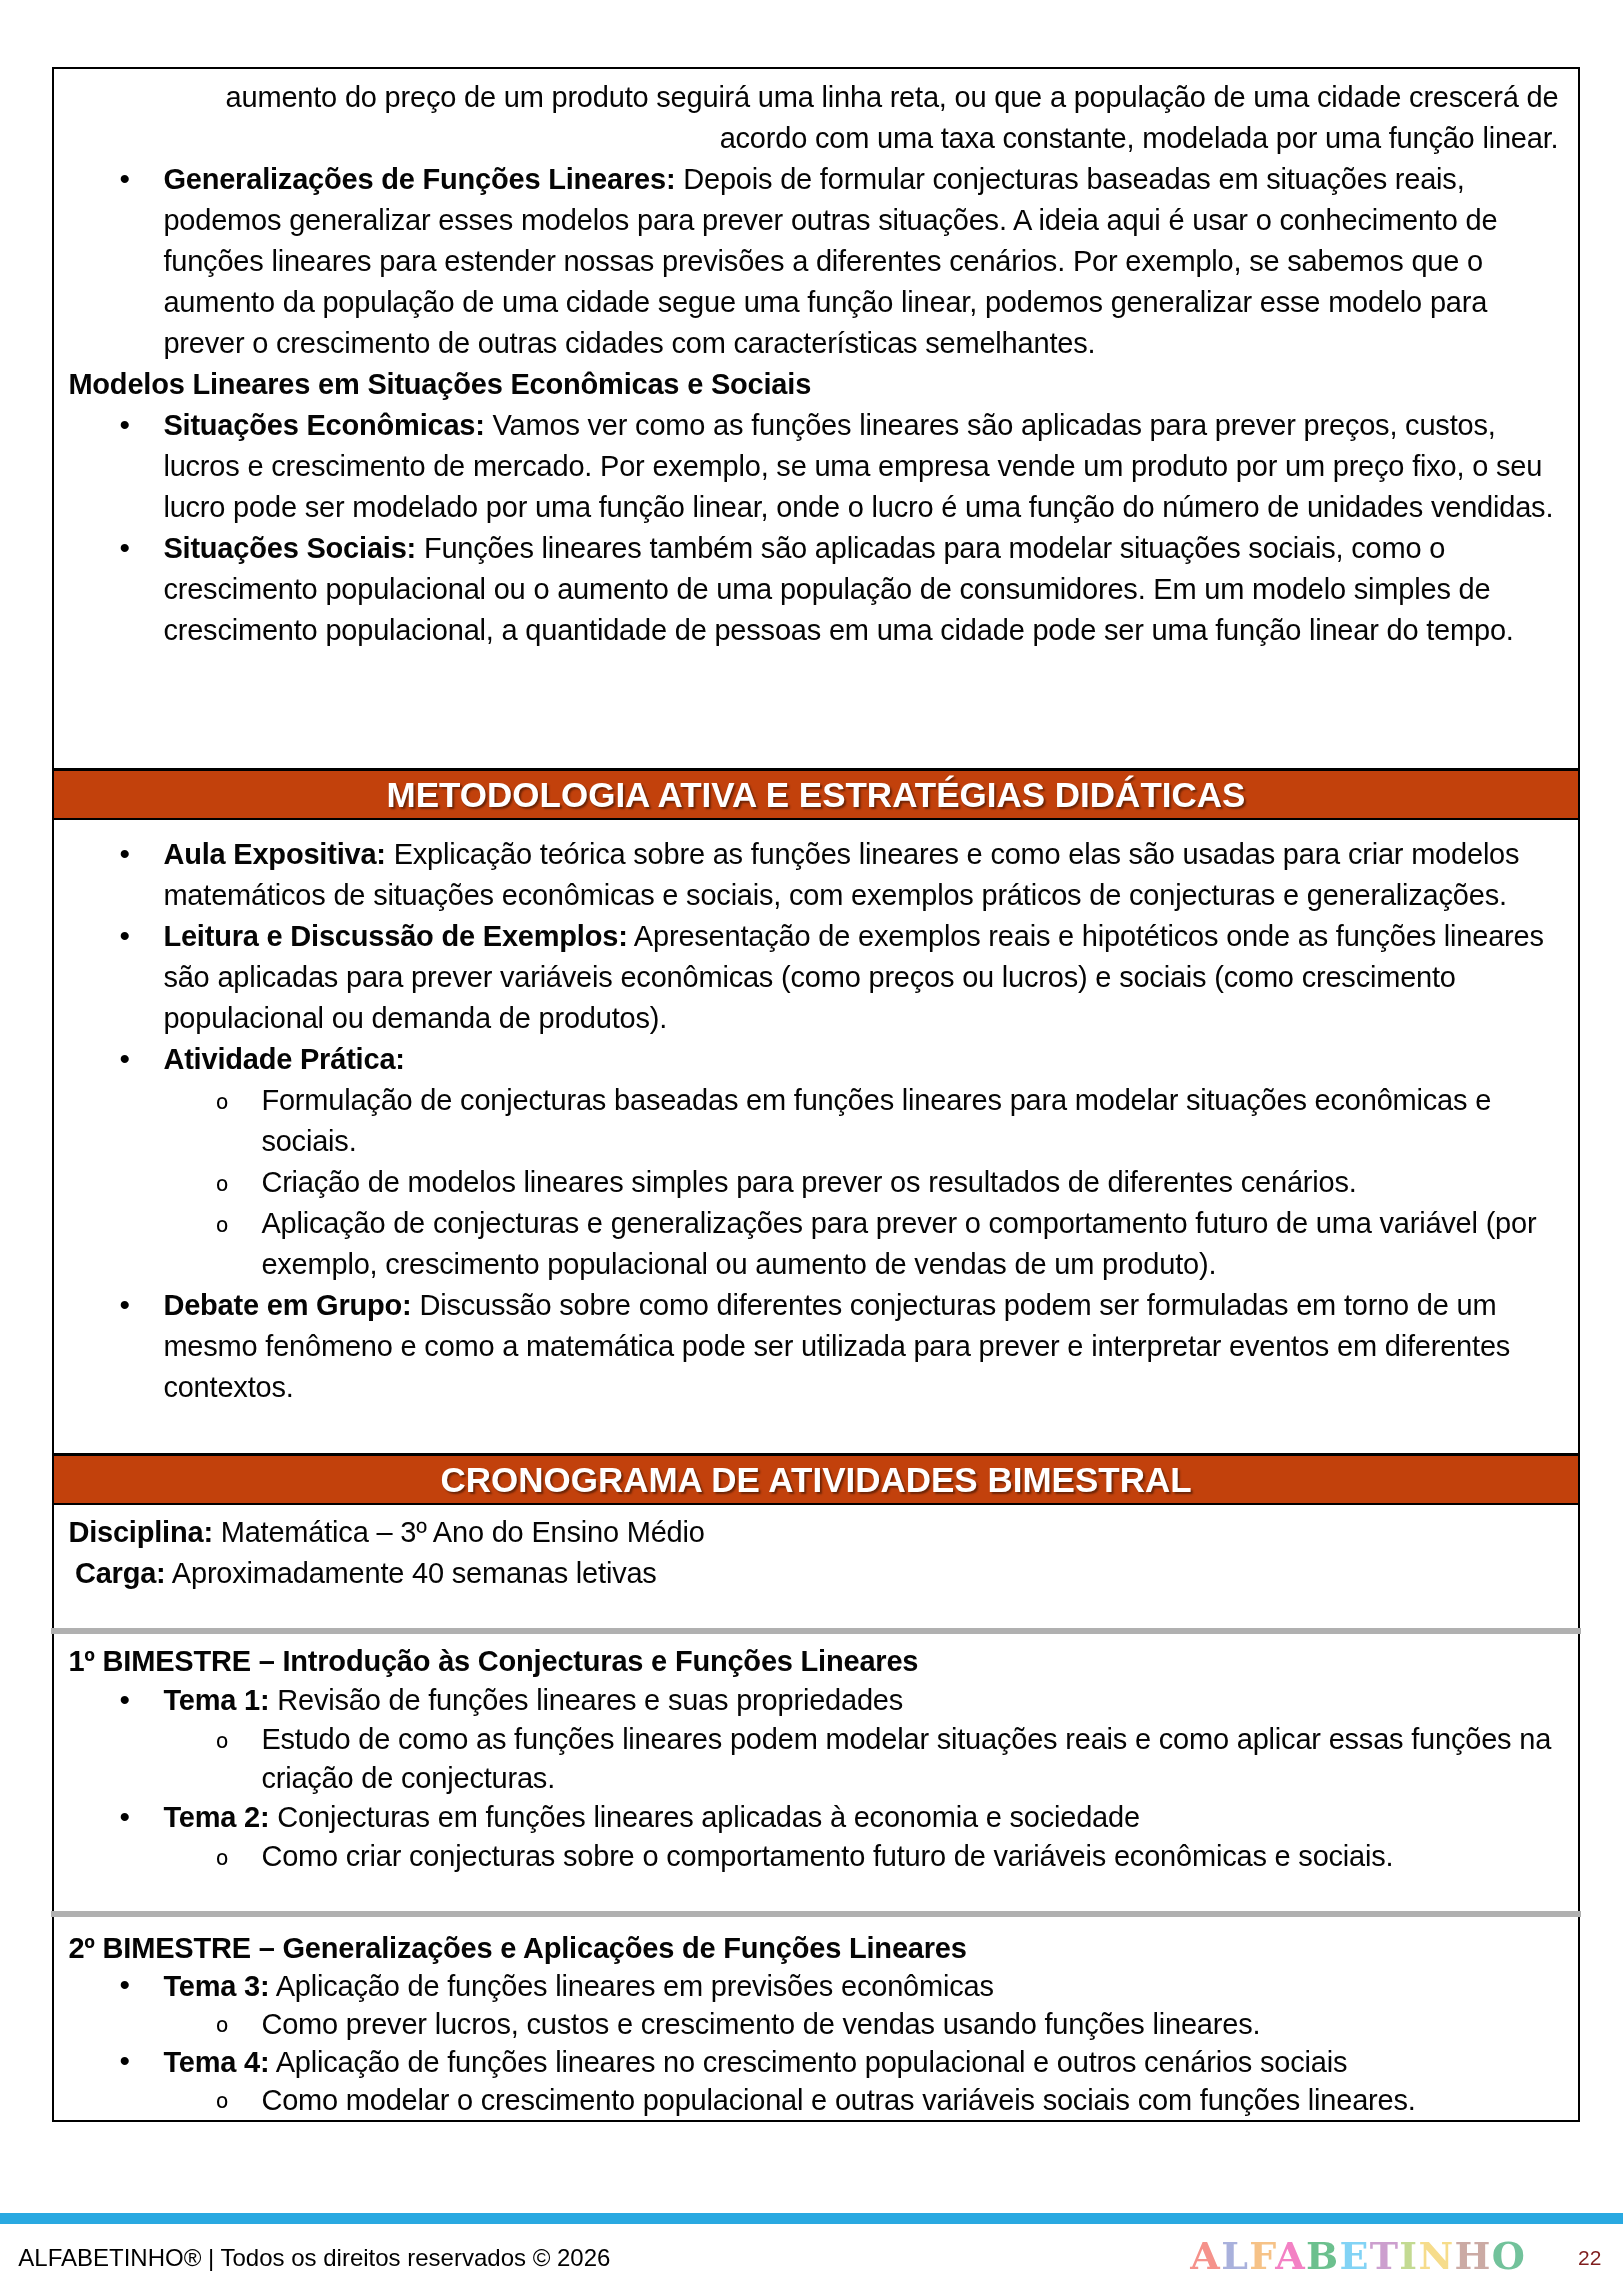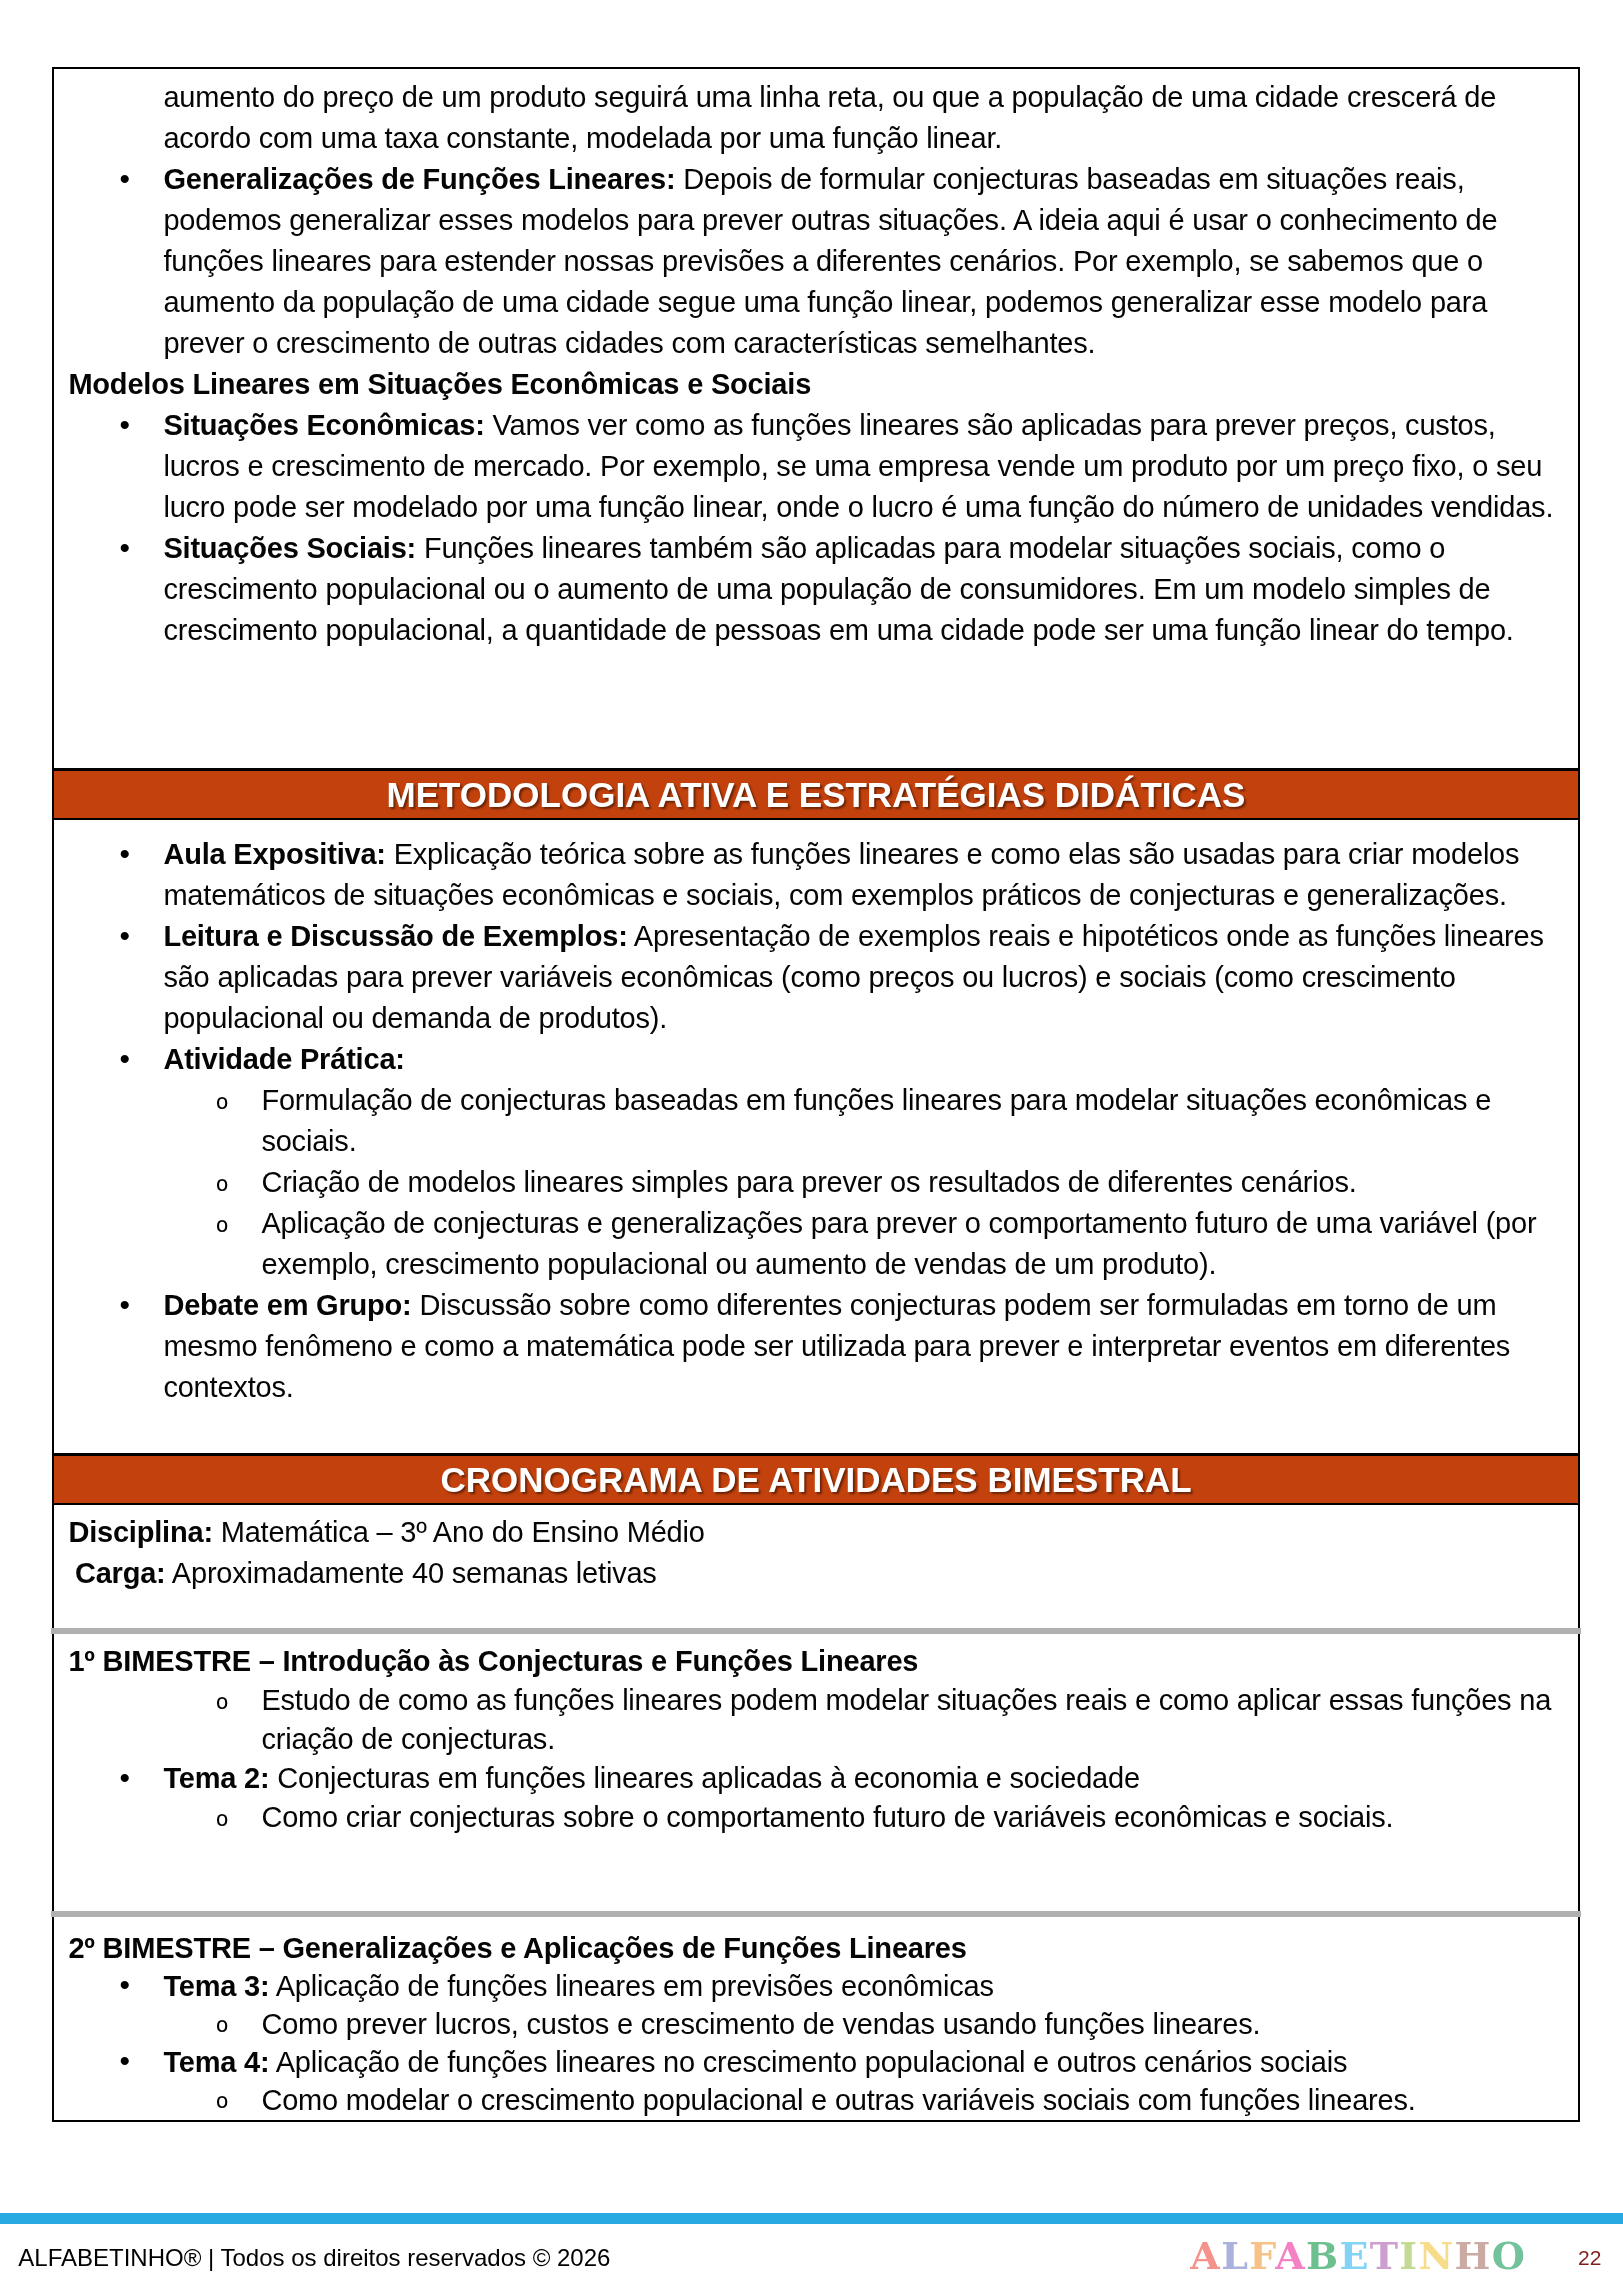--- a/index.html
+++ b/index.html
@@ -8,21 +8,21 @@
     font-family:"Liberation Sans",sans-serif;color:#050505;
     letter-spacing:-0.2px;overflow:hidden;
   }
   .page-box{
     position:absolute;left:52px;top:67px;width:1528px;height:2055px;
     border:2.6px solid #000;box-sizing:border-box;background:#fff;
   }
   .chunk{position:absolute;left:14.4px;right:19.6px;}
   .chunk p,.chunk li{font-size:29px;line-height:41px;margin:0;}
   .bold{font-weight:bold;}
-  .continuation{padding-left:95px;}
+  .continuation{padding-left:95px;text-align:right;}
   .subheading{font-weight:bold;font-size:29px;line-height:41px;margin:0;}
   ul{list-style:none;margin:0;padding:0;}
   li.l1{position:relative;padding-left:95px;}
   li.l1::before{
     content:"\2022";position:absolute;left:51px;top:-1.3px;
     font-size:30px;color:#000;
   }
   li.l2{position:relative;padding-left:193px;}
   li.l2::before{
     content:"o";position:absolute;left:147px;top:1.3px;
@@ -99,20 +99,21 @@
   <div class="chunk" style="top:1443px;">
     <p class="kv-line"><span class="bold">Disciplina:</span><span> Matemática – 3º Ano do Ensino Médio</span></p>
     <p class="kv-line carga"><span class="bold">Carga:</span><span> Aproximadamente 40 semanas letivas</span></p>
   </div>
 
   <div class="divider" style="top:1559px;"></div>
 
   <div class="chunk bim" style="top:1573px;">
     <p class="bim-title">1º BIMESTRE – Introdução às Conjecturas e Funções Lineares</p>
     <ul>
+      <li class="l1"><span class="bold">Tema 1:</span><span> Revisão de funções lineares e suas propriedades</span></li>
       <li class="l2"><span>Estudo de como as funções lineares podem modelar situações reais e como aplicar essas funções na criação de conjecturas.</span></li>
       <li class="l1"><span class="bold">Tema 2:</span><span> Conjecturas em funções lineares aplicadas à economia e sociedade</span></li>
       <li class="l2"><span>Como criar conjecturas sobre o comportamento futuro de variáveis econômicas e sociais.</span></li>
     </ul>
   </div>
 
   <div class="divider" style="top:1842px;"></div>
 
   <div class="chunk bim bim-e" style="top:1860px;">
     <p class="bim-title">2º BIMESTRE – Generalizações e Aplicações de Funções Lineares</p>

